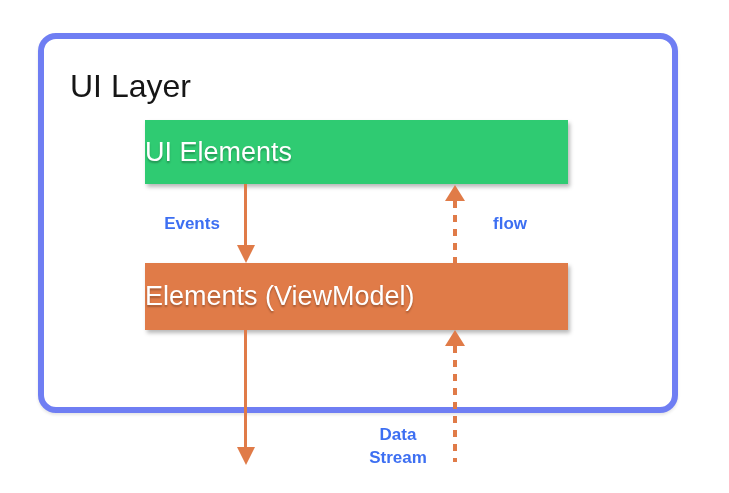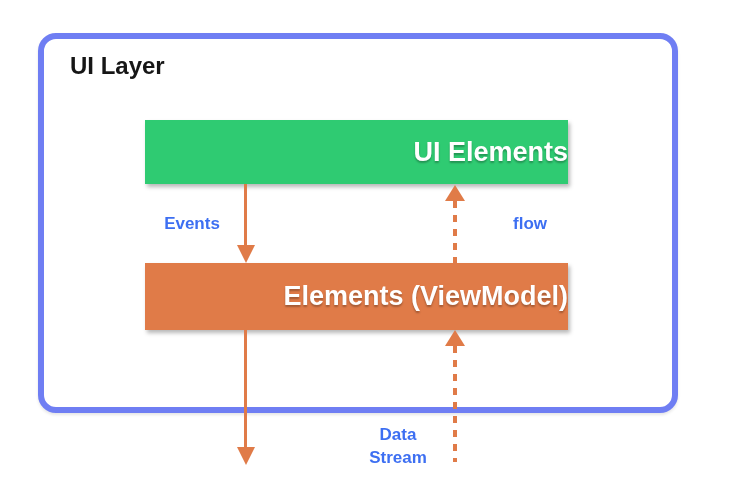--- a/index.html
+++ b/index.html
@@ -16,36 +16,36 @@
     left: 38px; top: 33px;
     width: 640px; height: 380px;
     box-sizing: border-box;
     border: 6px solid var(--border-blue);
     border-radius: 18px;
     background: #ffffff;
     box-shadow: 0 2px 3px rgba(0,0,0,0.10);
   }
   .layer-title {
     position: absolute;
-    left: 70px; top: 52px;
-    font-size: 24px;
-    font-weight: 700;
+    left: 70px; top: 68px;
+    font-size: 32px;
+    font-weight: 400;
     color: var(--title-black);
     letter-spacing: 0px;
   }
   .node-box {
     position: absolute;
     left: 145px;
     width: 423px;
     display: flex;
     align-items: center;
-    justify-content: flex-end;
+    justify-content: flex-start;
     color: var(--box-text);
     font-size: 27px;
-    font-weight: 700;
+    font-weight: 400;
     text-shadow: 0 2px 2px rgba(0,0,0,0.28);
     box-shadow: 2px 3px 4px rgba(0,0,0,0.28);
   }
   .node-green { top: 120px; height: 64px; background: var(--green); }
   .node-orange { top: 263px; height: 67px; background: var(--orange); }
 
   .stem-solid {
     position: absolute;
     width: 3px;
     background: var(--orange);
@@ -72,21 +72,21 @@
   .flow-label {
     position: absolute;
     color: var(--label-blue);
     font-size: 17px;
     font-weight: 700;
     text-align: center;
     line-height: 23px;
     white-space: pre-line;
   }
   .lbl-events { left: 150px; top: 212px; width: 84px; }
-  .lbl-flow   { left: 488px; top: 212px; width: 84px; text-align: center; }
+  .lbl-flow   { left: 468px; top: 212px; width: 84px; text-align: center; }
   .lbl-invoke { left: 62px;  top: 422px; width: 166px; }
   .lbl-data   { left: 338px; top: 423px; width: 120px; }
 </style>
 </head>
 <body>
 
 <div class="canvas">
 
   <div class="outer-box"></div>
   <div class="layer-title">UI Layer</div>

